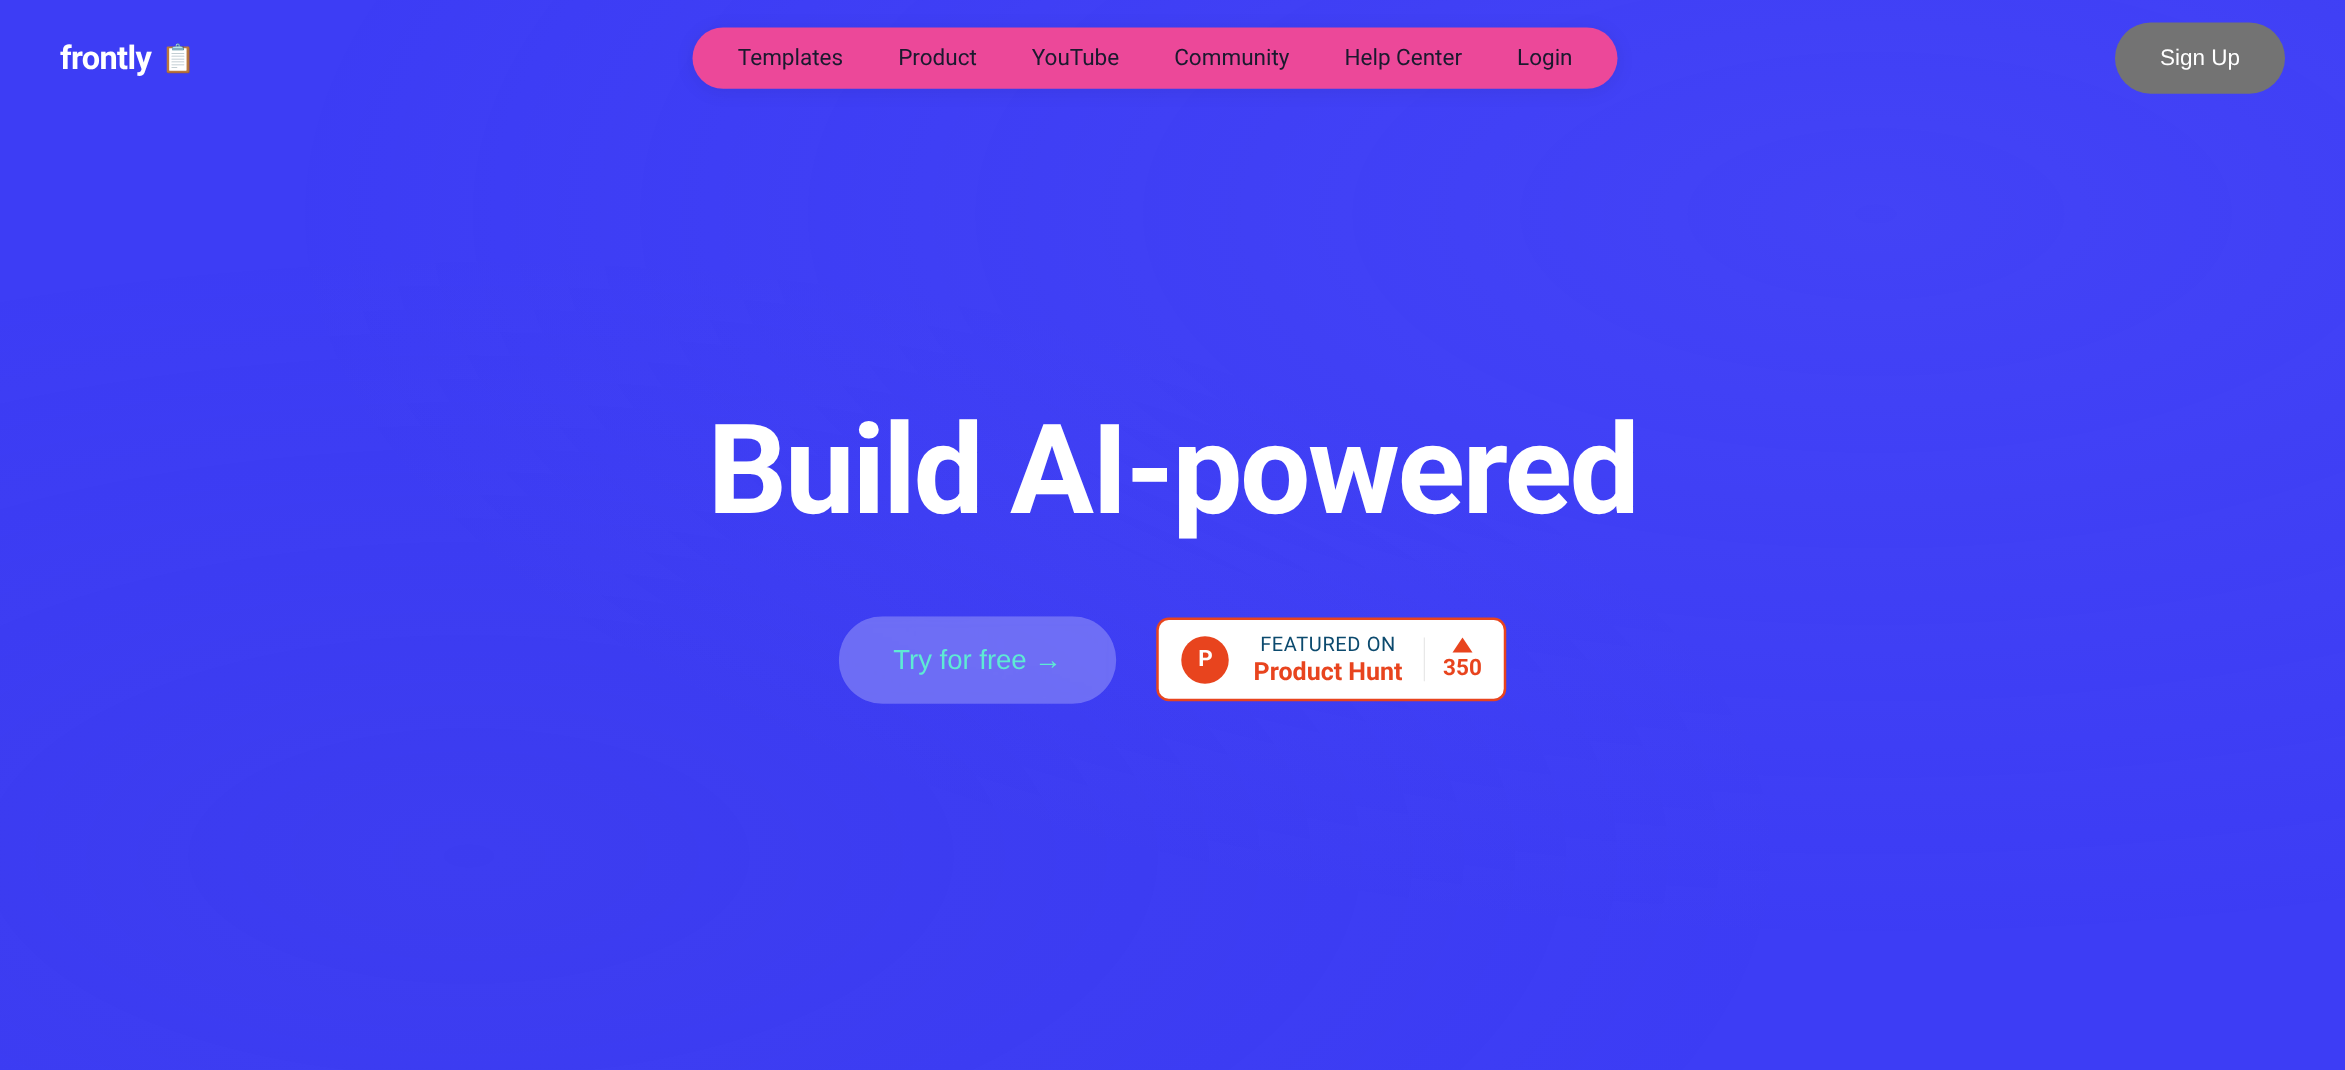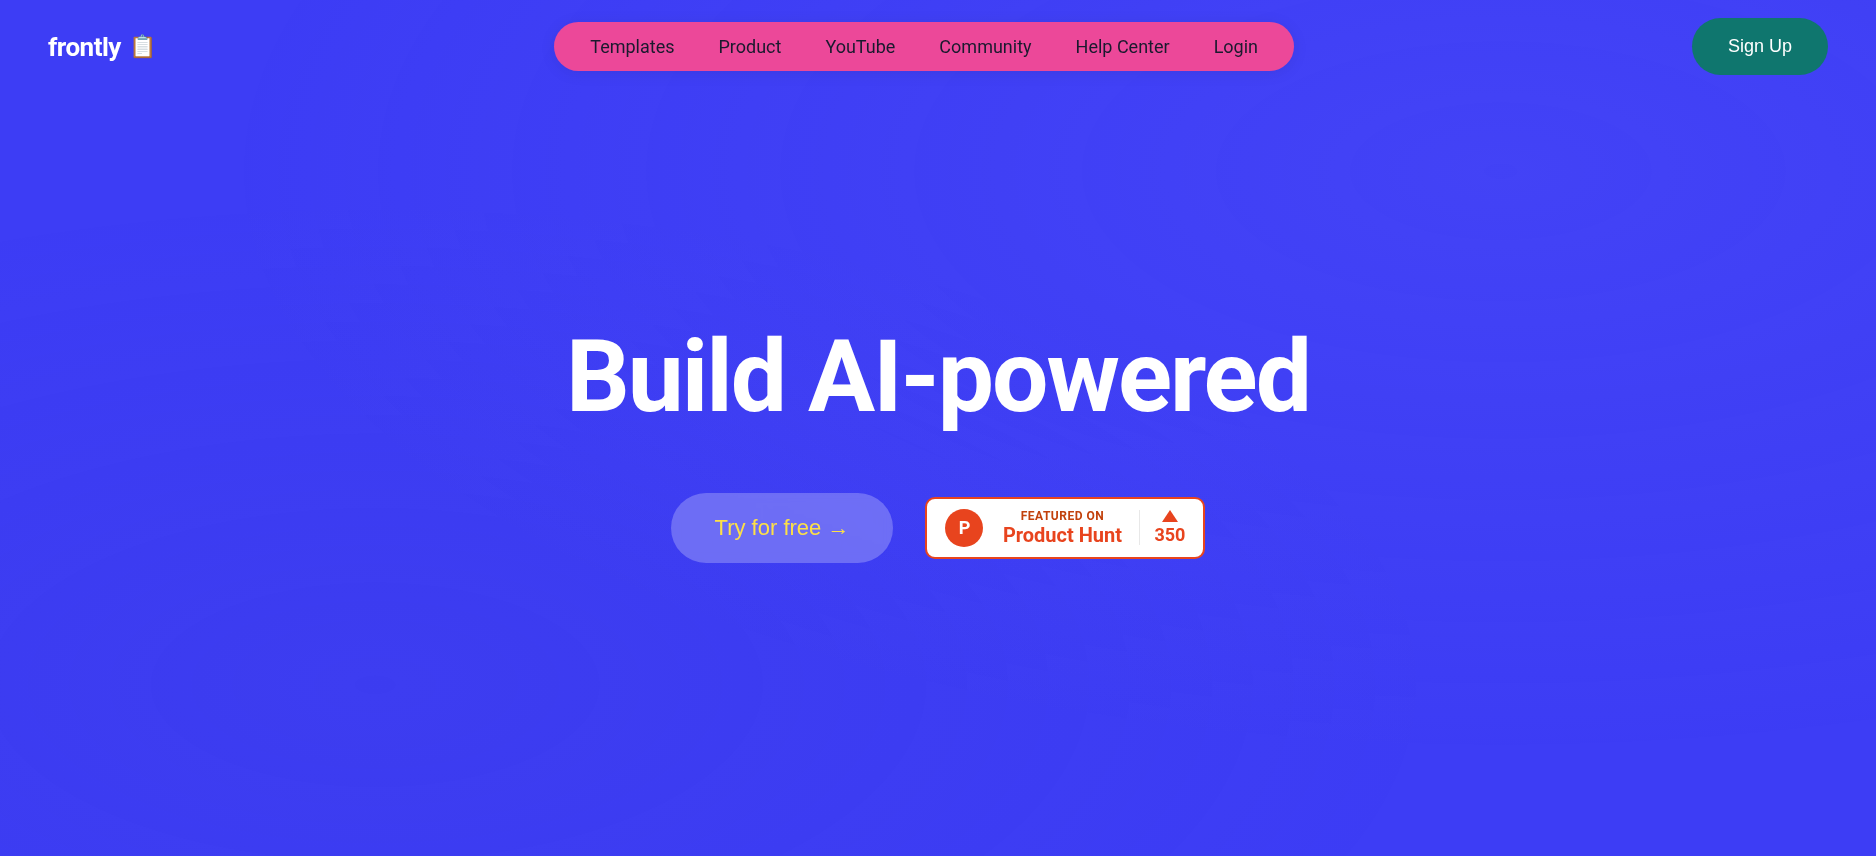--- a/index.html
+++ b/index.html
@@ -54,21 +54,21 @@
     .nav-item {
       color: #1a1a2e;
       font-size: 18px;
       font-weight: 400;
       cursor: pointer;
       text-decoration: none;
       white-space: nowrap;
     }
 
     .signup-btn {
-      background: #0f766e;
+      background: #737373;
       color: #ffffff;
       border: none;
       border-radius: 50px;
       padding: 18px 36px;
       font-size: 18px;
       font-weight: 500;
       cursor: pointer;
       white-space: nowrap;
     }
 
@@ -96,21 +96,21 @@
     .hero-actions {
       display: flex;
       align-items: center;
       gap: 32px;
       flex-wrap: wrap;
       justify-content: center;
     }
 
     .try-free-btn {
       background: rgba(255,255,255,0.25);
-      color: #fde047;
+      color: #5eead4;
       border: none;
       border-radius: 50px;
       padding: 22px 44px;
       font-size: 22px;
       font-weight: 500;
       cursor: pointer;
       display: flex;
       align-items: center;
       gap: 10px;
       backdrop-filter: blur(4px);
@@ -190,23 +190,23 @@
       margin-right: 12px;
     }
 
     .ph-text-area {
       display: flex;
       flex-direction: column;
       flex: 1;
     }
 
     .ph-featured-on {
-      font-size: 12px;
-      color: #c2410c;
-      font-weight: 700;
+      font-size: 16px;
+      color: #0c4a6e;
+      font-weight: 400;
       text-transform: uppercase;
       letter-spacing: 0.5px;
     }
 
     .ph-product-hunt {
       font-size: 20px;
       font-weight: 700;
       color: #e8441e;
     }
 

